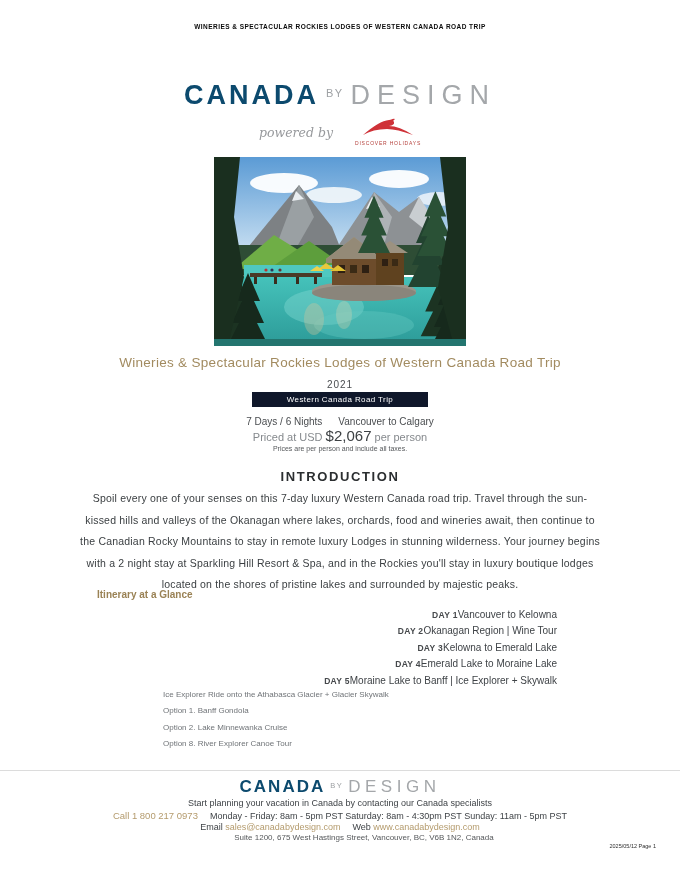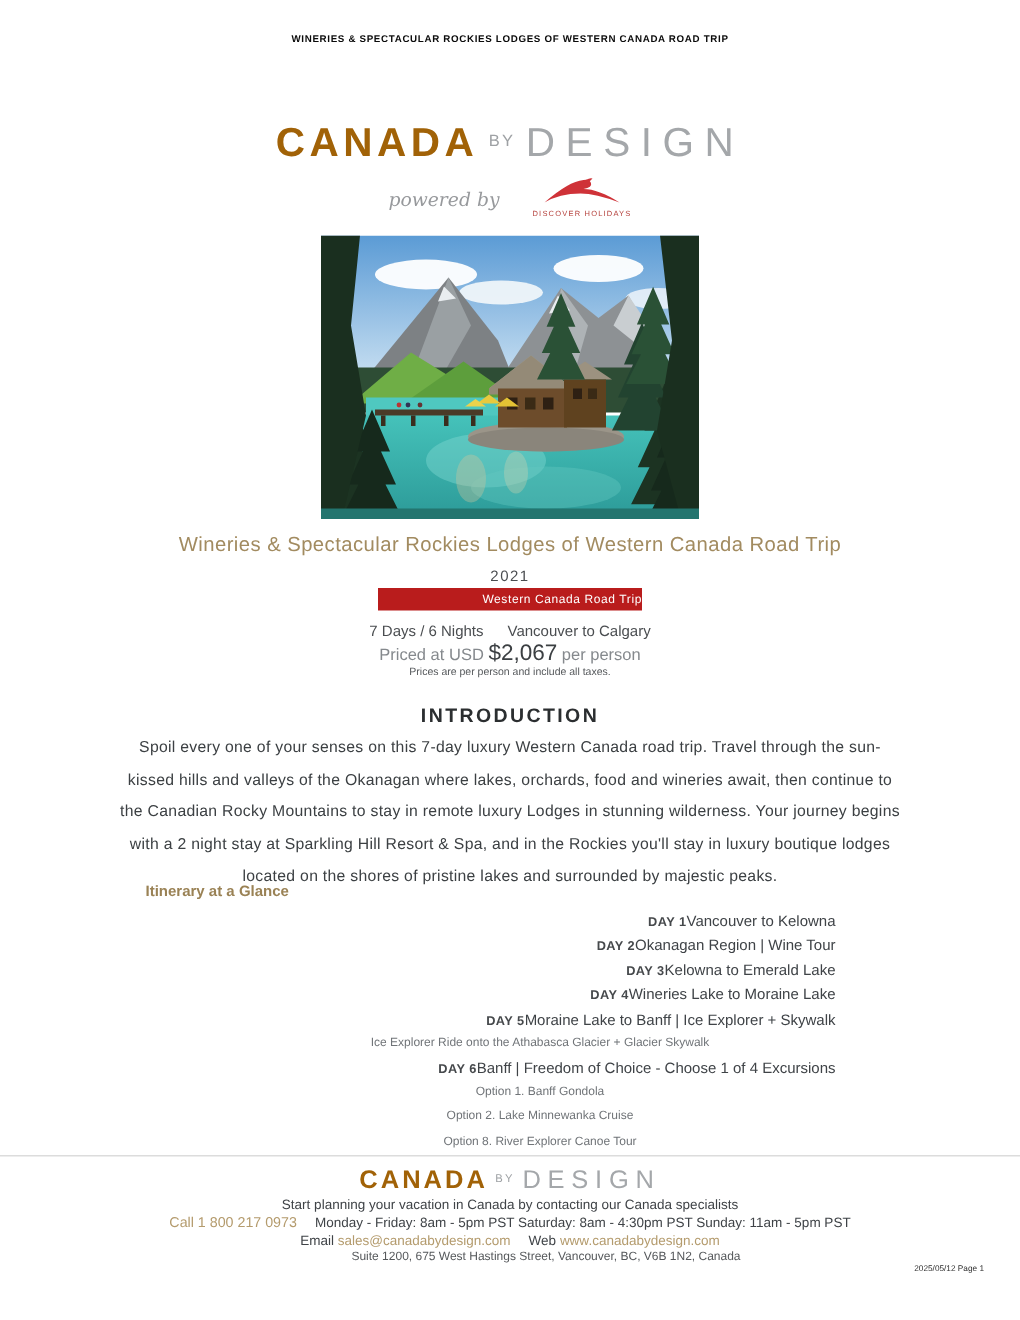--- a/index.html
+++ b/index.html
@@ -5,58 +5,58 @@
   html,body{margin:0;padding:0;background:#ffffff;}
   .page{
     position:relative;width:680px;height:880px;background:#ffffff;overflow:hidden;
     font-family:"Liberation Sans",sans-serif;color:#3f4347;
   }
   
   .doc-header{position:absolute;top:23px;left:0;width:680px;text-align:center;
     font-size:6.5px;font-weight:bold;letter-spacing:.45px;color:#0a0a0a;}
   
   .logo-block{position:absolute;top:80px;left:0;width:680px;text-align:center;white-space:nowrap;}
-  .logo-canada{color:#a16207;font-size:27px;font-weight:bold;letter-spacing:3px;}
+  .logo-canada{color:#0c4a6e;font-size:27px;font-weight:bold;letter-spacing:3px;}
   .logo-by{color:#9ea1a4;font-size:11px;letter-spacing:1.5px;margin:0 7px;vertical-align:7px;}
   .logo-design{color:#a4a7aa;font-size:27px;font-weight:normal;letter-spacing:7px;}
   .powered-block{position:absolute;top:117px;left:0;width:680px;display:flex;justify-content:center;align-items:flex-start;gap:22px;}
   .powered-script{font-family:"DejaVu Serif",serif;font-style:italic;color:#97999c;font-size:12.5px;margin-top:8px;}
   .powered-logo{display:flex;flex-direction:column;align-items:center;}
   .powered-name{color:#b5413c;font-size:5px;letter-spacing:.8px;text-transform:uppercase;margin-top:1px;}
   
   .hero{position:absolute;top:157px;left:214px;width:252px;height:189px;}
   .hero svg{display:block;}
   
   .trip-title{position:absolute;top:355px;left:0;width:680px;text-align:center;
     color:#a28b60;font-size:13.5px;letter-spacing:.3px;}
   .trip-year{position:absolute;top:379px;left:0;width:680px;text-align:center;
     color:#4a4d50;font-size:10px;letter-spacing:1px;}
   .trip-badge{position:absolute;top:392px;left:50%;transform:translateX(-50%);
-    width:176px;height:15px;background:#b91c1c;color:#ffffff;font-size:8px;
-    line-height:15px;text-align:right;letter-spacing:.4px;}
+    width:176px;height:15px;background:#0f172a;color:#ffffff;font-size:8px;
+    line-height:15px;text-align:center;letter-spacing:.4px;}
   .trip-duration{position:absolute;top:416px;left:0;width:680px;text-align:center;
     font-size:10px;color:#4a4d50;}
   .trip-route{margin-left:16px;}
   .trip-price-line{position:absolute;top:427px;left:0;width:680px;text-align:center;
     font-size:11px;color:#85898d;}
   .trip-price{font-size:15px;color:#3c4043;}
   .trip-price-note{position:absolute;top:445px;left:0;width:680px;text-align:center;
     font-size:7px;color:#55585b;}
   
   .intro-heading{position:absolute;top:469px;left:0;width:680px;text-align:center;
     font-size:13px;font-weight:bold;letter-spacing:1.6px;color:#2b2e30;}
   .intro-body{position:absolute;top:488px;left:80px;width:520px;text-align:center;
     font-size:10.5px;line-height:21.5px;color:#3c4043;letter-spacing:.2px;}
   
   .it-heading{position:absolute;top:589px;left:97px;font-size:10px;font-weight:bold;color:#9a8255;}
   .it-list{position:absolute;top:605px;left:97px;width:460px;}
   .day-row{height:16.4px;line-height:16.4px;white-space:nowrap;text-align:right;}
   .day-label{display:inline-block;width:66px;font-size:8.5px;font-weight:bold;color:#46494c;letter-spacing:.3px;}
   .day-title{font-size:10px;color:#3f4347;}
-  .day-sub{height:16.4px;line-height:16.4px;margin-left:66px;font-size:8px;color:#707478;white-space:nowrap;text-align:center;}
+  .day-sub{height:16.4px;line-height:16.4px;margin-left:66px;font-size:8px;color:#707478;white-space:nowrap;}
   
   .footer-divider{position:absolute;top:770px;left:0;width:680px;border-top:1px solid #dcdcdc;}
   .footer-logo{position:absolute;top:777px;left:0;width:680px;text-align:center;white-space:nowrap;}
   .footer-logo .logo-canada{font-size:17px;letter-spacing:2px;}
   .footer-logo .logo-by{font-size:7.5px;margin:0 5px;vertical-align:4px;}
   .footer-logo .logo-design{font-size:17px;letter-spacing:4.5px;}
   .footer-tagline{position:absolute;top:798px;left:0;width:680px;text-align:center;font-size:9px;color:#3f4347;}
   .footer-call-line{position:absolute;top:810px;left:0;width:680px;text-align:center;font-size:9px;color:#3f4347;}
   .footer-call{color:#b49b6d;font-size:9.5px;margin-right:12px;}
   .footer-contact-line{position:absolute;top:822px;left:0;width:680px;text-align:center;font-size:9px;color:#3f4347;}
@@ -174,24 +174,23 @@
   <div class="trip-price-note">Prices are per person and include all taxes.</div>
 
   <div class="intro-heading">INTRODUCTION</div>
   <div class="intro-body">Spoil every one of your senses on this 7-day luxury Western Canada road trip. Travel through the sun-kissed hills and valleys of the Okanagan where lakes, orchards, food and wineries await, then continue to the Canadian Rocky Mountains to stay in remote luxury Lodges in stunning wilderness. Your journey begins with a 2 night stay at Sparkling Hill Resort &amp; Spa, and in the Rockies you'll stay in luxury boutique lodges located on the shores of pristine lakes and surrounded by majestic peaks.</div>
 
   <div class="it-heading">Itinerary at a Glance</div>
   <div class="it-list" id="itinerary-list">
       <div class="day-row"><span class="day-label">DAY 1</span><span class="day-title">Vancouver to Kelowna</span></div>
       <div class="day-row"><span class="day-label">DAY 2</span><span class="day-title">Okanagan Region | Wine Tour</span></div>
       <div class="day-row"><span class="day-label">DAY 3</span><span class="day-title">Kelowna to Emerald Lake</span></div>
-      <div class="day-row"><span class="day-label">DAY 4</span><span class="day-title">Wineries Lake to Moraine Lake</span></div>
+      <div class="day-row"><span class="day-label">DAY 4</span><span class="day-title">Emerald Lake to Moraine Lake</span></div>
       <div class="day-row"><span class="day-label">DAY 5</span><span class="day-title">Moraine Lake to Banff | Ice Explorer + Skywalk</span></div>
       <div class="day-sub">Ice Explorer Ride onto the Athabasca Glacier + Glacier Skywalk</div>
-      <div class="day-row"><span class="day-label">DAY 6</span><span class="day-title">Banff | Freedom of Choice - Choose 1 of 4 Excursions</span></div>
       <div class="day-sub">Option 1. Banff Gondola</div>
       <div class="day-sub">Option 2. Lake Minnewanka Cruise</div>
       <div class="day-sub">Option 8. River Explorer Canoe Tour</div>
     </div>
 
   <div class="footer-divider"></div>
 
   <div class="footer-logo">
     <span class="logo-canada">CANADA</span><span class="logo-by">BY</span><span class="logo-design">DESIGN</span>
   </div>

